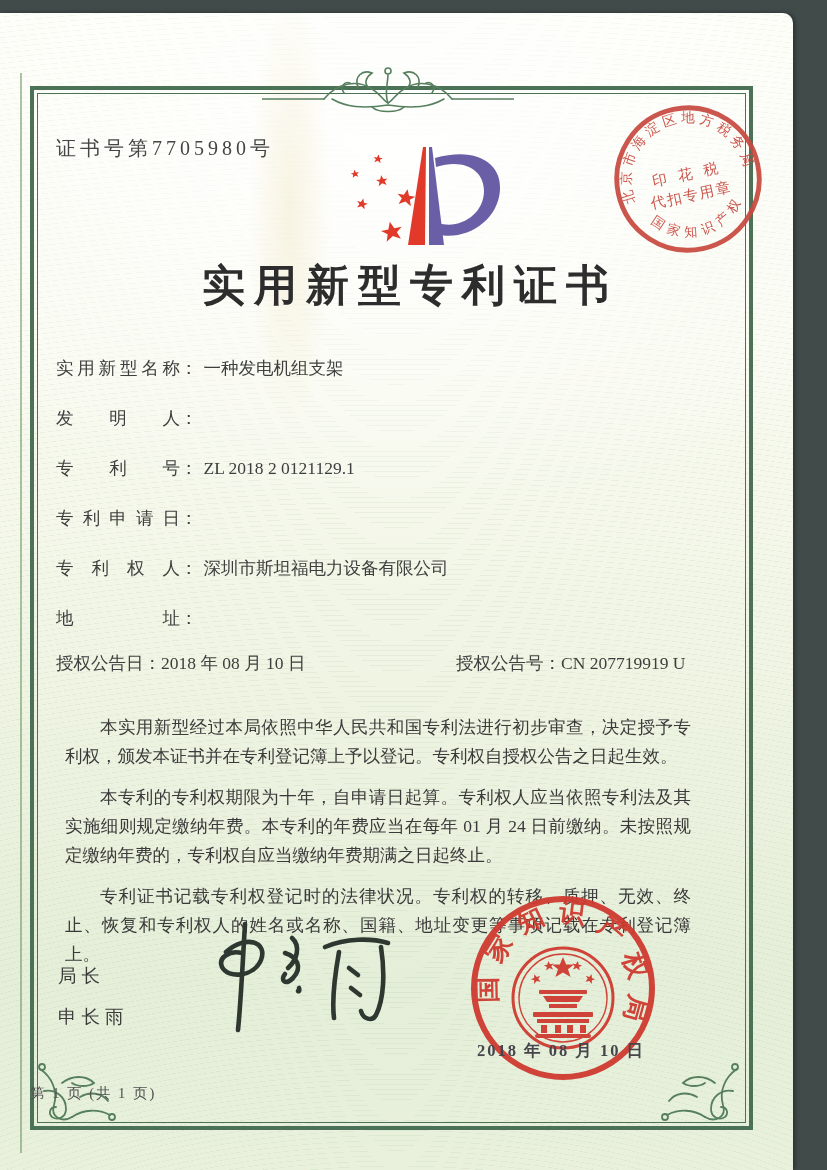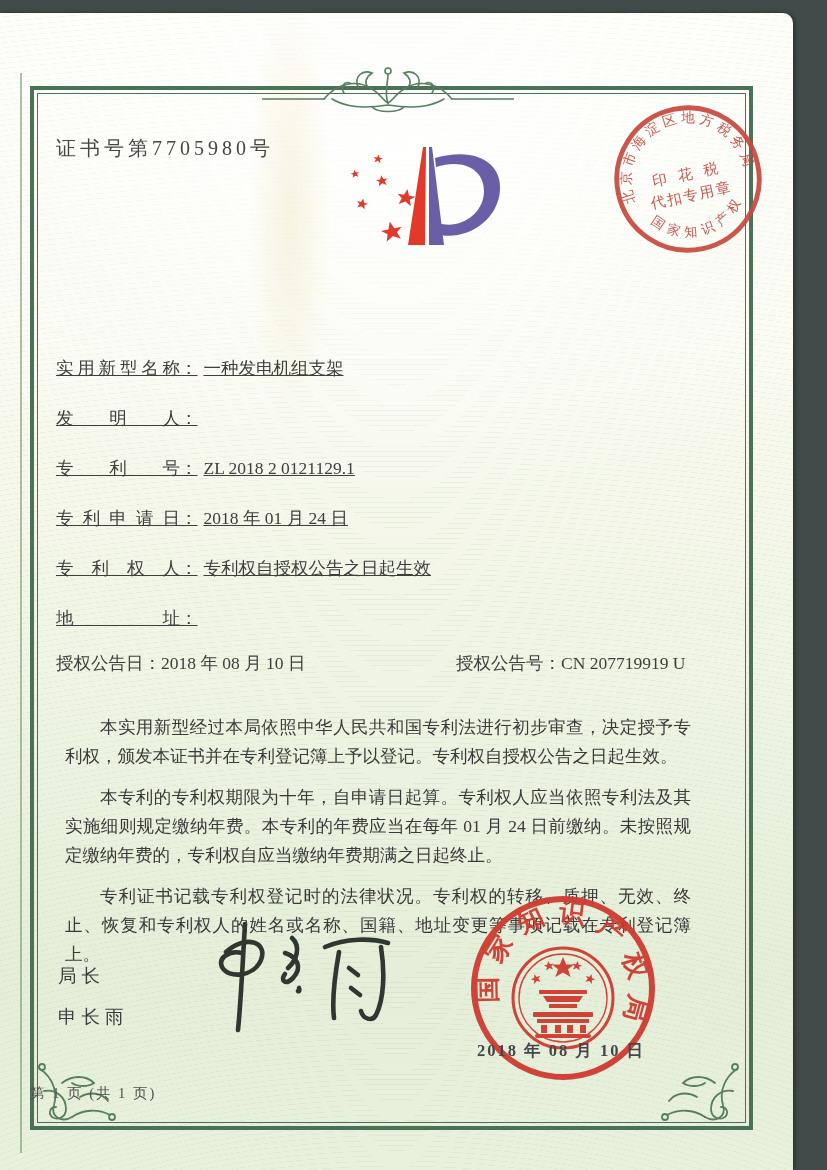--- a/index.html
+++ b/index.html
@@ -22,21 +22,21 @@
   .frame{position:absolute;left:30px;top:73px;width:715px;height:1036px;border:4px solid #4b7157;}
   .frame-inner{position:absolute;left:3px;top:3px;right:3px;bottom:3px;border:1px solid #4b7157;}
   .cert-no{position:absolute;left:56px;top:122px;font-size:20px;letter-spacing:4px;color:#454545;}
   .title{
     position:absolute;left:60px;top:244px;width:700px;text-align:center;
     font-size:43px;font-weight:600;letter-spacing:9px;color:#2d2d2d;
   }
   .logo{position:absolute;left:332px;top:131px;width:176px;height:105px;}
   .tax-stamp{position:absolute;left:610px;top:88px;width:156px;height:156px;transform:rotate(-12deg);opacity:0.93;}
   .fields{position:absolute;left:56px;top:342px;width:650px;font-size:17.5px;color:#3e3e3e;}
-  .field-row{display:flex;align-items:flex-start;line-height:27px;margin-bottom:23px;text-decoration:underline;}
+  .field-row{display:flex;align-items:flex-start;line-height:27px;margin-bottom:23px;}
   .field-label{display:inline-block;width:124px;text-align:justify;text-align-last:justify;flex:0 0 124px;}
   .field-colon{flex:0 0 auto;margin-right:6px;}
   .field-value{flex:1 1 auto;}
   .grant-row{position:relative;height:27px;line-height:27px;}
   .grant-right{position:absolute;left:400px;top:0;white-space:nowrap;text-align:right;}
   .paras{position:absolute;left:53px;top:688px;width:650px;font-size:17.5px;line-height:29px;color:#3a3a3a;text-align:justify;}
   .paras p{margin:12px;text-indent:2em;}
   .officer-title{position:absolute;left:58px;top:950px;font-size:18.5px;letter-spacing:5px;color:#3c3c3c;}
   .officer-name{position:absolute;left:58px;top:991px;font-size:18.5px;letter-spacing:5px;color:#3c3c3c;}
   .signature{position:absolute;left:188px;top:903px;width:215px;height:122px;}
@@ -128,45 +128,45 @@
     <text font-size="14" fill="#c84a40" font-family="'Liberation Serif',serif">
       <textPath href="#taxArcTop" startOffset="4" textLength="196" lengthAdjust="spacing">北京市海淀区地方税务局</textPath>
     </text>
     <text x="0" y="0" font-size="15" fill="#c84a40" text-anchor="middle" letter-spacing="4" font-family="'Liberation Serif',serif">印 花 税</text>
     <text x="0" y="22" font-size="15" fill="#c84a40" text-anchor="middle" letter-spacing="2" font-family="'Liberation Serif',serif">代扣专用章</text>
     <text font-size="13.5" fill="#c84a40" font-family="'Liberation Serif',serif">
       <textPath href="#taxArcBottom" startOffset="2" textLength="128" lengthAdjust="spacing">国家知识产权局</textPath>
     </text>
   </svg>
 
+  <div class="title">实用新型专利证书</div>
 
   <div class="fields">
     <div class="field-row">
       <span class="field-label">实用新型名称</span>
         <span class="field-colon">：</span>
       <span class="field-value">一种发电机组支架</span>
     </div>
     <div class="field-row">
       <span class="field-label">发明人</span>
         <span class="field-colon">：</span>
     </div>
     <div class="field-row">
       <span class="field-label">专利号</span>
         <span class="field-colon">：</span>
       <span class="field-value">ZL 2018 2 0121129.1</span>
     </div>
     <div class="field-row">
       <span class="field-label">专利申请日</span>
         <span class="field-colon">：</span>
-      <span class="field-value">2018 年 01 月 24 日</span>
     </div>
     <div class="field-row">
       <span class="field-label">专利权人</span>
         <span class="field-colon">：</span>
-      <span class="field-value">专利权自授权公告之日起生效</span>
+      <span class="field-value">深圳市斯坦福电力设备有限公司</span>
     </div>
     <div class="field-row" style="margin-bottom:18px;">
       <span class="field-label">地址</span>
         <span class="field-colon">：</span>
     </div>
     <div class="grant-row">
       <span><span>授权公告日</span><span>：</span><span>2018 年 08 月 10 日</span></span>
       <span class="grant-right"><span>授权公告号</span><span>：</span><span>CN 207719919 U</span></span>
     </div>
   </div>

